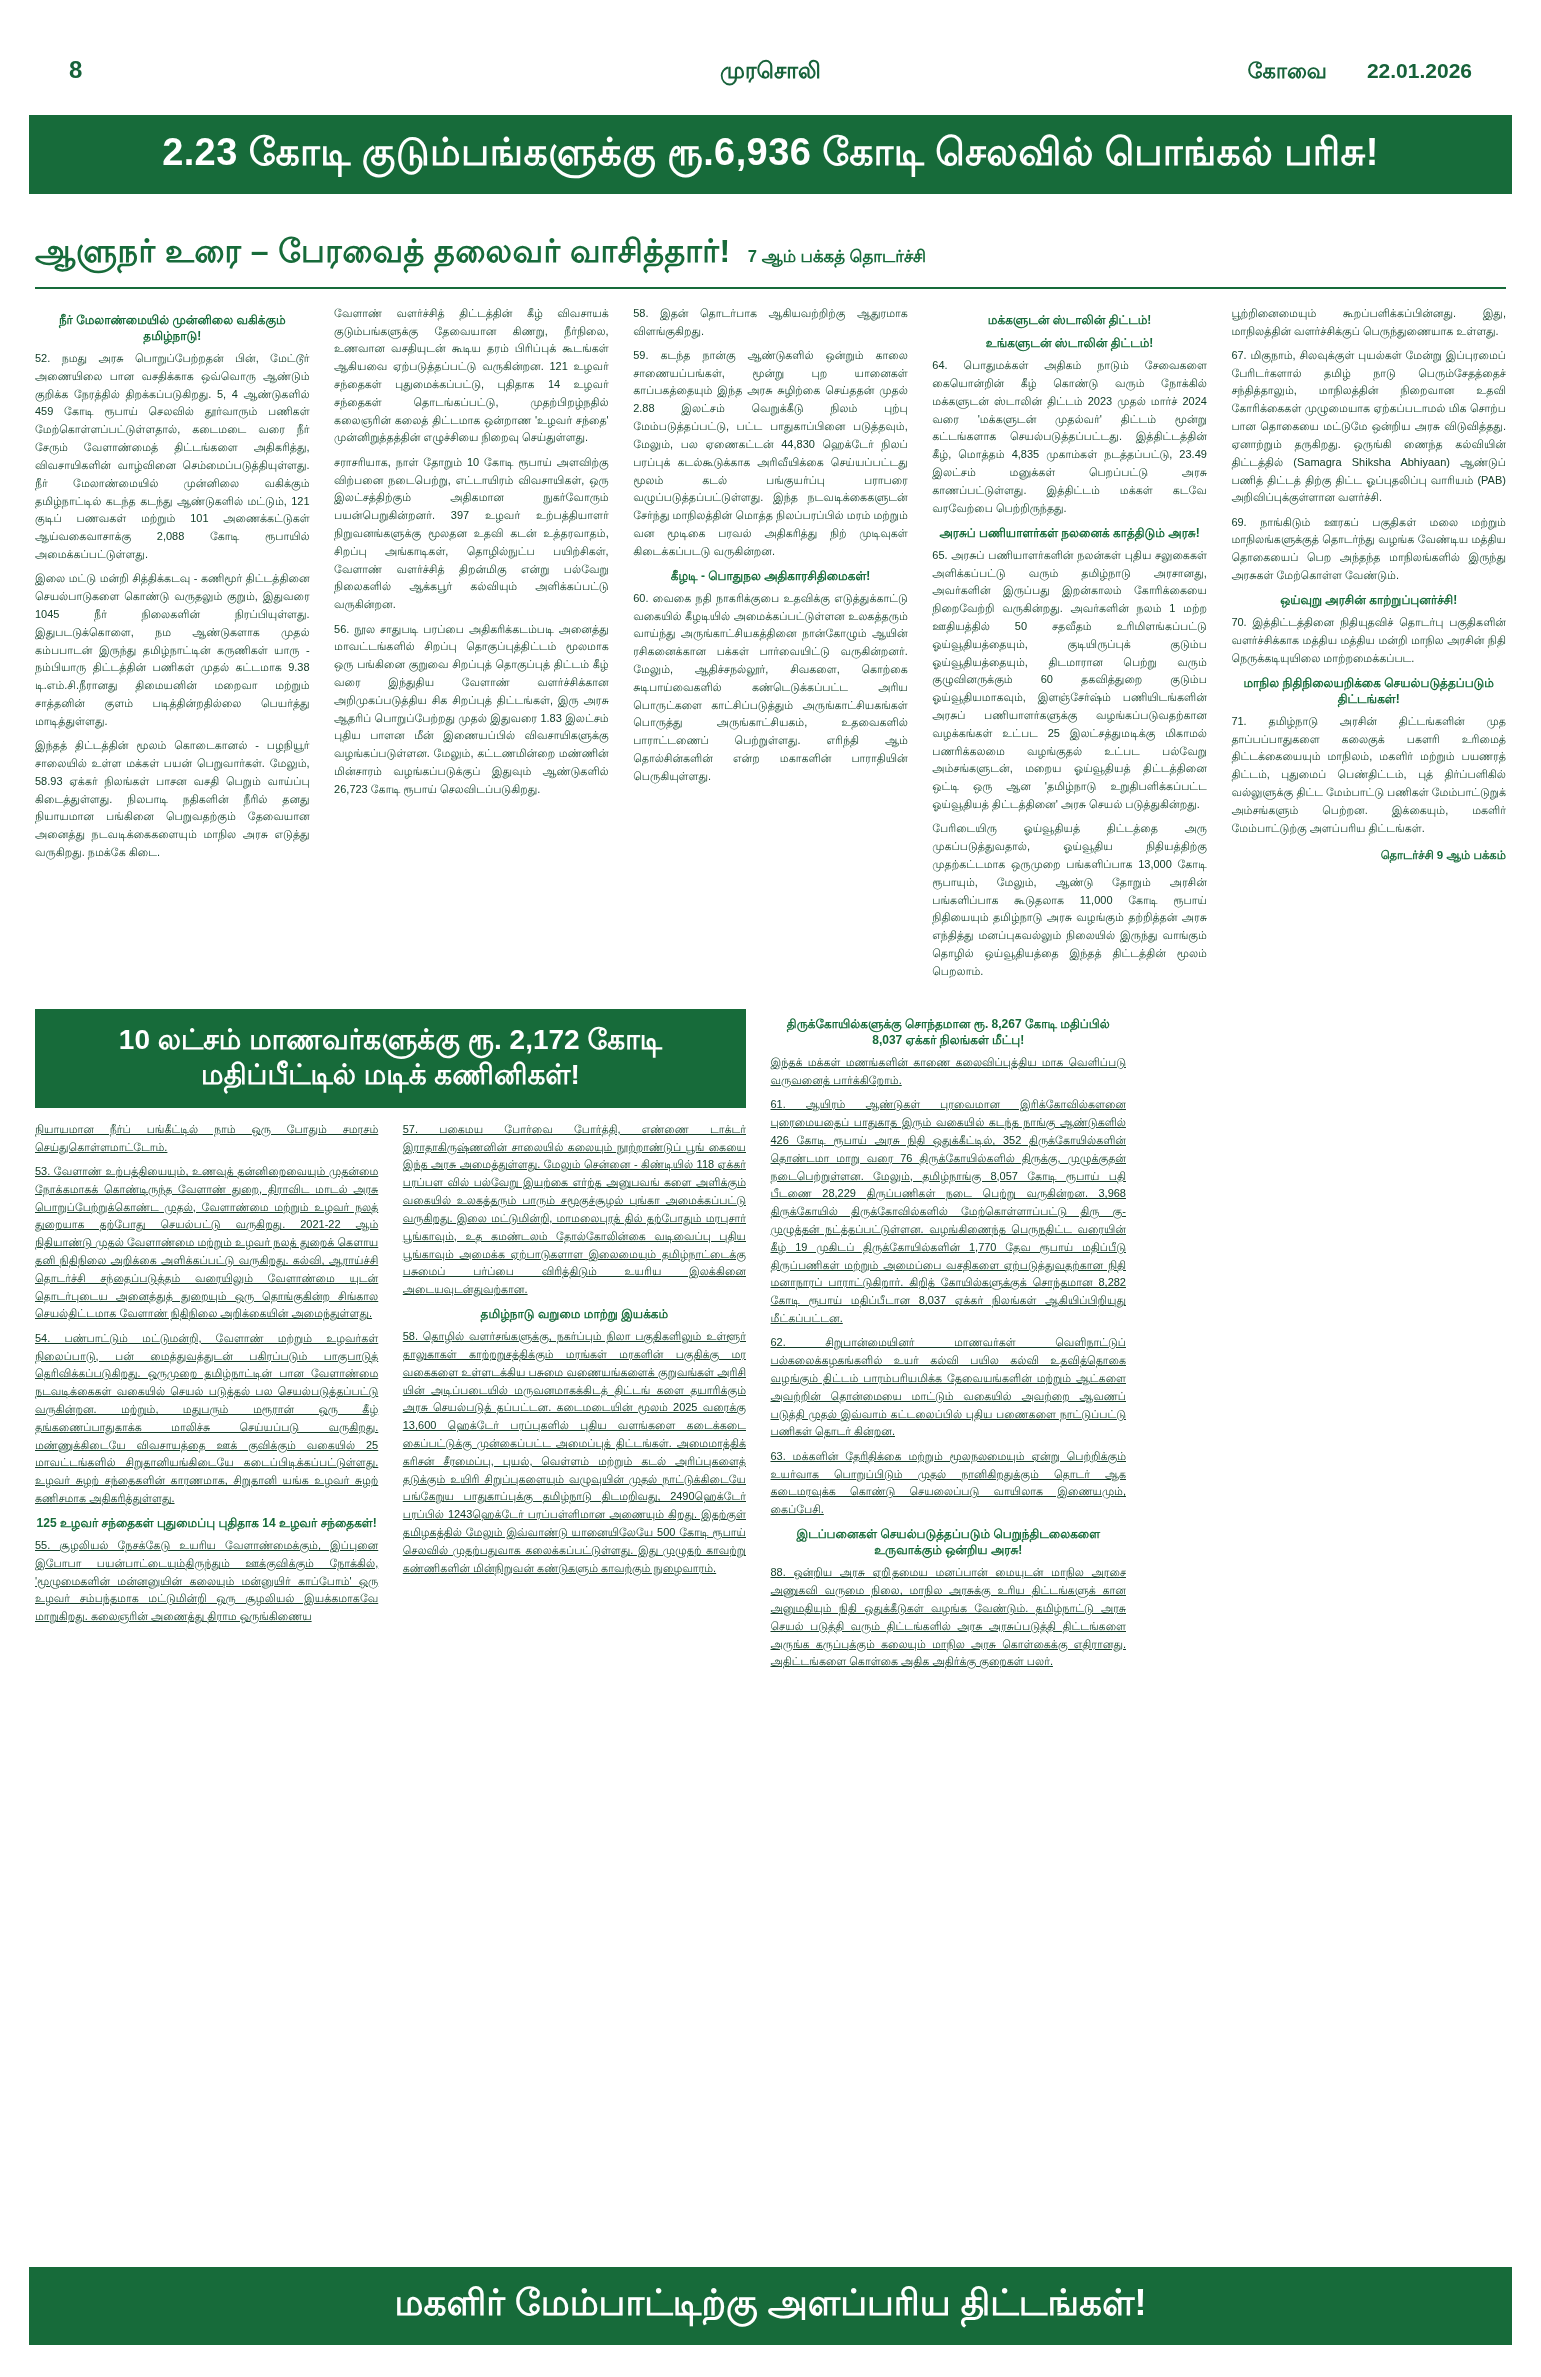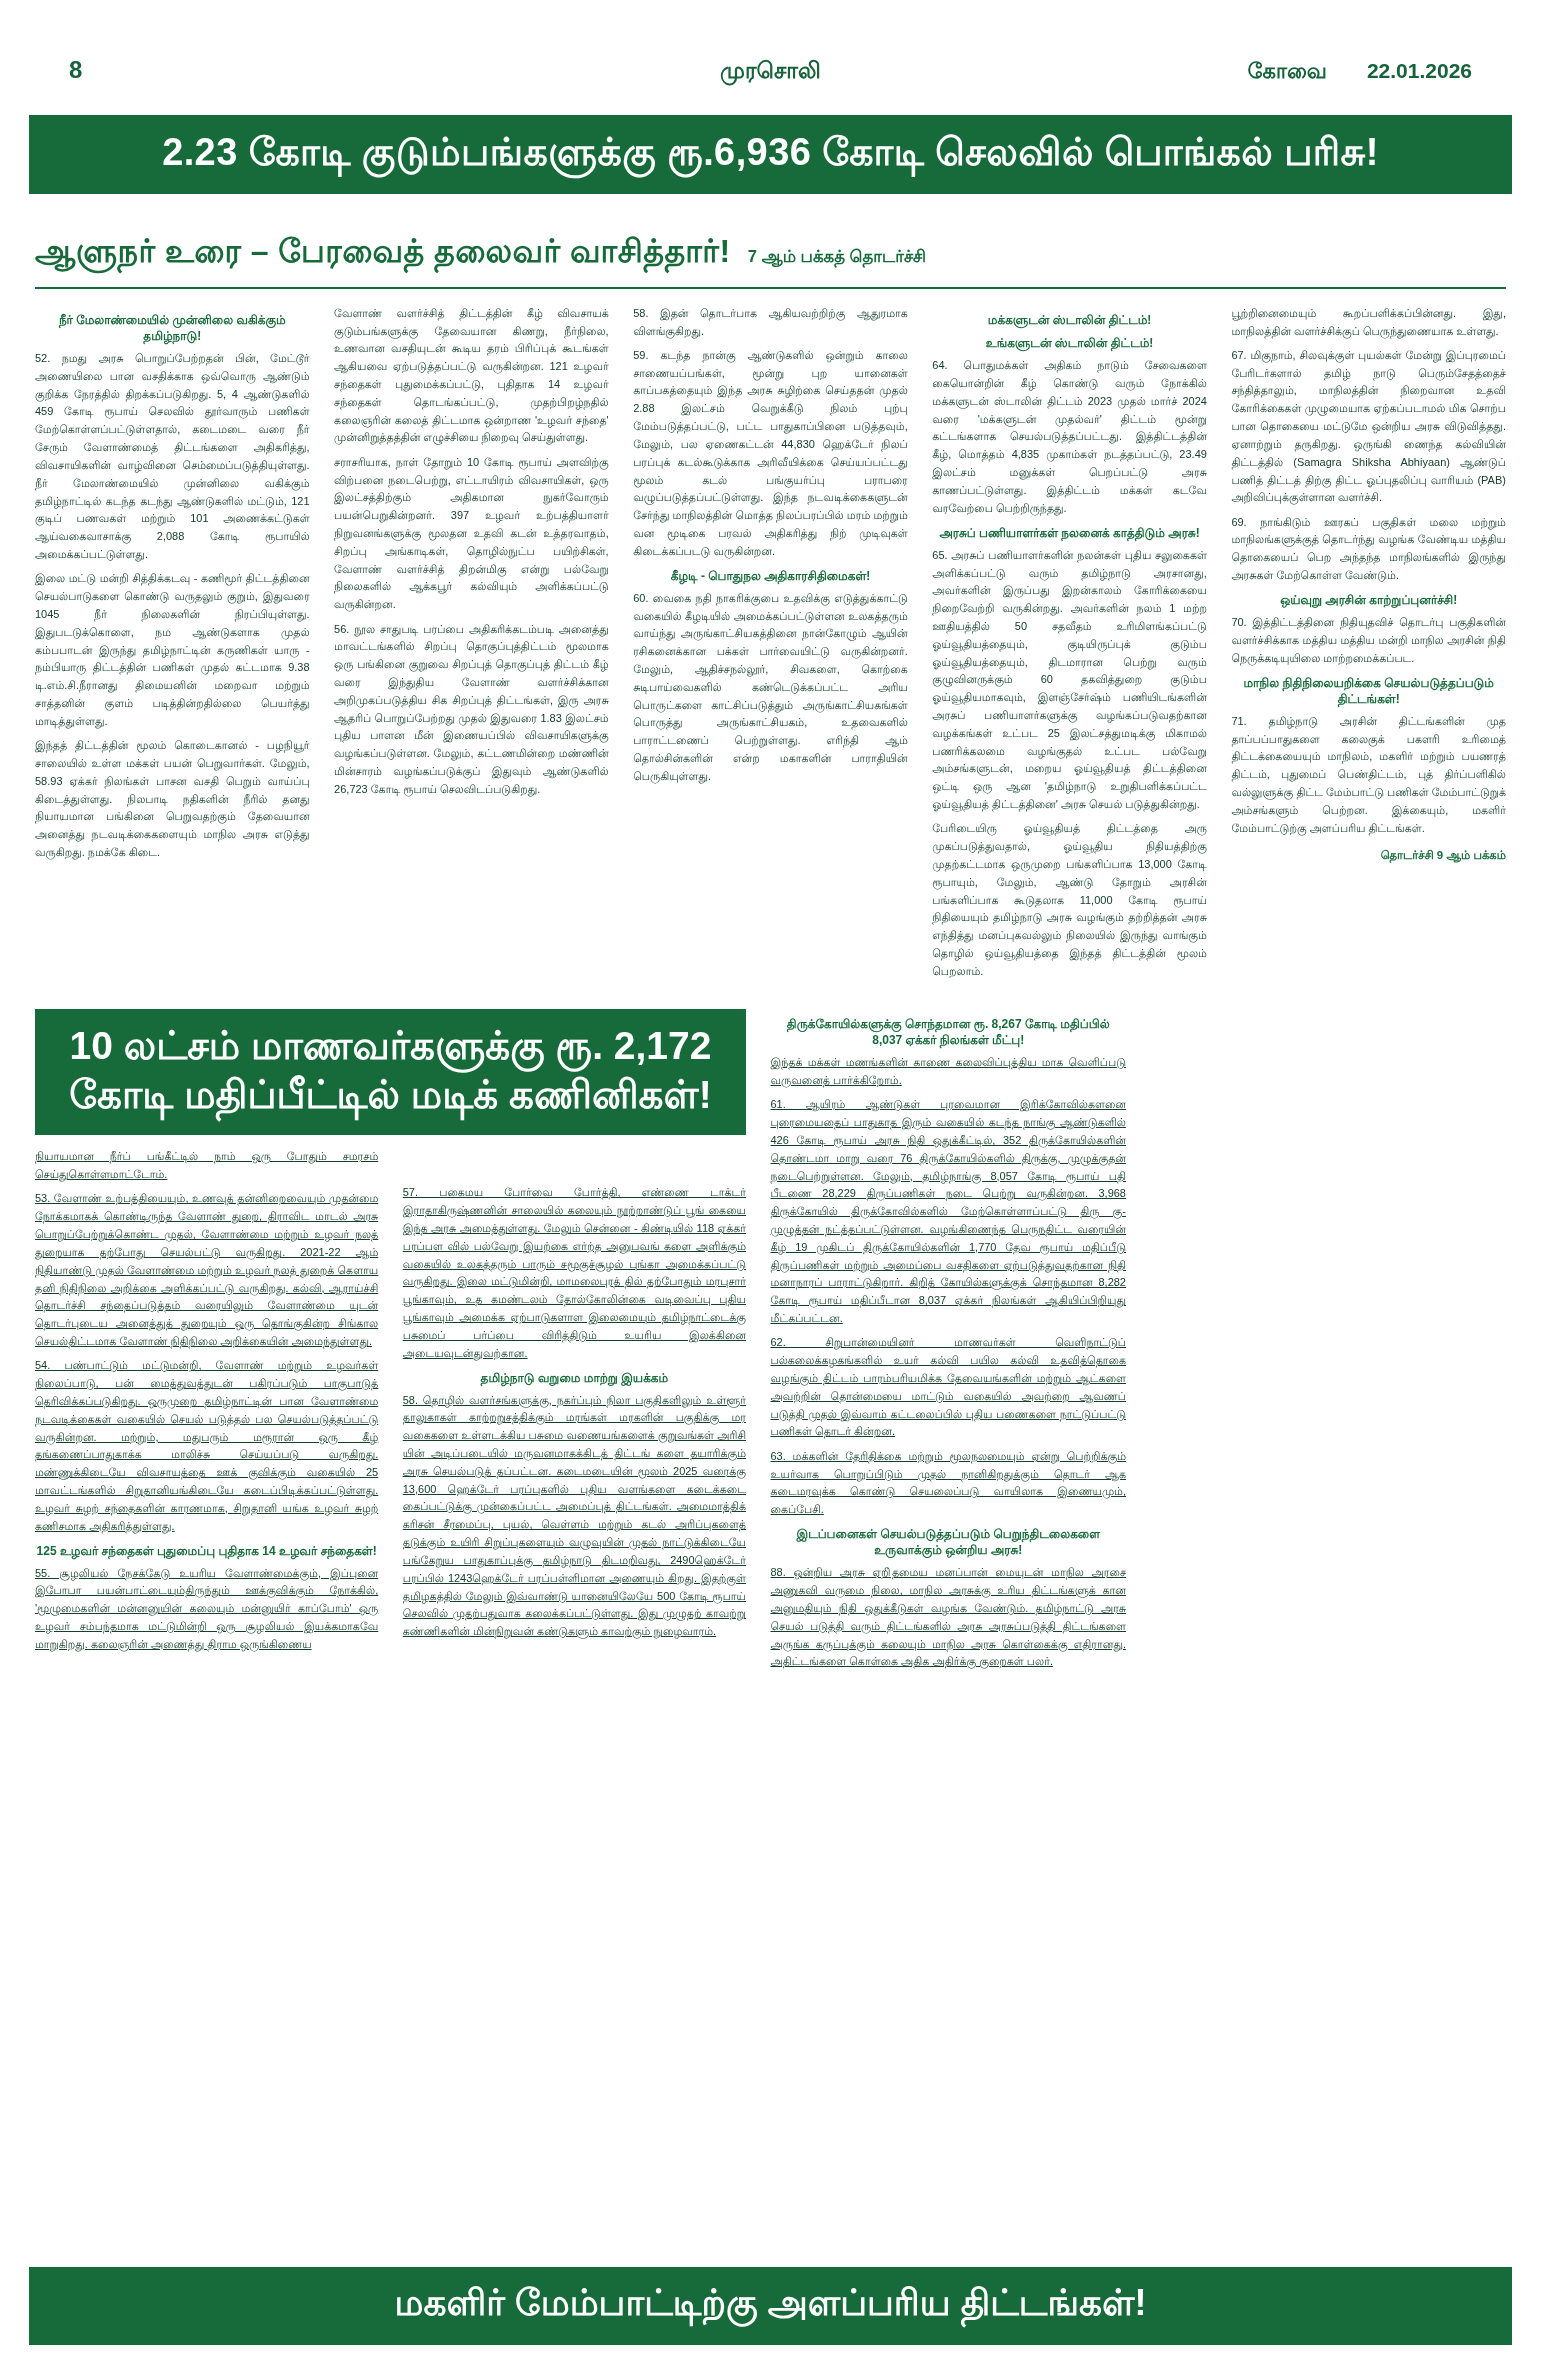--- a/index.html
+++ b/index.html
@@ -107,21 +107,21 @@
     text-align: center;
     color: #176b3a;
     font-size: 12px;
     line-height: 1.35;
     margin: 7.2px 0 5.8px 0;
   }
   .midbanner-left {
     background: #176b3a;
     color: #ffffff;
     text-align: center;
-    font-size: 39px;
+    font-size: 28px;
     font-weight: bold;
     line-height: 1.25;
     padding: 13px 10px 16px 10px;
     box-sizing: border-box;
     margin-bottom: 13px;
   }
 
   
   .lower {
     display: flex;
@@ -231,21 +231,21 @@
     <div class="colgroup" style="flex:2 1 0;">
       <div class="midbanner-left">10 லட்சம் மாணவர்களுக்கு ரூ. 2,172 கோடி மதிப்பீட்டில் மடிக் கணினிகள்!</div>
       <div style="display:flex; gap:24.5px;">
         <div style="flex:1 1 0;">
           <p>நியாயமான நீர்ப் பங்கீட்டில் நாம் ஒரு போதும் சமரசம் செய்துகொள்ளமாட்டோம்.</p>
           <p>53. வேளாண் உற்பத்தியையும், உணவுத் தன்னிறைவையும் முதன்மை நோக்கமாகக் கொண்டிருந்த வேளாண் துறை, திராவிட மாடல் அரசு பொறுப்பேற்றுக்கொண்ட முதல், வேளாண்மை மற்றும் உழவர் நலத் துறையாக தற்போது செயல்பட்டு வருகிறது. 2021-22 ஆம் நிதியாண்டு முதல் வேளாண்மை மற்றும் உழவர் நலத் துறைக் கெளாய தனி நிதிநிலை அறிக்கை அளிக்கப்பட்டு வருகிறது. கல்வி, ஆராய்ச்சி தொடர்ச்சி சந்தைப்படுத்தம் வரையிலும் வேளாண்மை யுடன் தொடர்புடைய அனைத்துத் துறையும் ஒரு தொங்குகின்ற சிங்கால செயல்திட்டமாக வேளாண் நிதிநிலை அறிக்கையின் அமைந்துள்ளது.</p>
           <p>54. பண்பாட்டும் மட்டுமன்றி, வேளாண் மற்றும் உழவர்கள் நிலைப்பாடு, பன் மைத்துவத்துடன் பகிரப்படும் பாகுபாடுத் தெரிவிக்கப்படுகிறது. ஒருமுறை தமிழ்நாட்டின் பான வேளாண்மை நடவடிக்கைகள் வகையில் செயல் படுத்தல் பல செயல்படுத்தப்பட்டு வருகின்றன. மற்றும், மதுபரும் மரூரான் ஒரு கீழ் தங்கணைப்பாதுகாக்க மாலிச்சு செய்யப்படு வருகிறது. மண்ணுக்கிடையே விவசாயத்தை ஊக் குவிக்கும் வகையில் 25 மாவட்டங்களில் சிறுதானியங்கிடையே கடைப்பிடிக்கப்பட்டுள்ளது. உழவர் சுழற் சந்தைகளின் காரணமாக, சிறுதானி யங்க உழவர் சுழற் கணிசமாக அதிகரித்துள்ளது.</p>
           <div class="subhead">125 உழவர் சந்தைகள் புதுமைப்பு புதிதாக 14 உழவர் சந்தைகள்!</div>
           <p>55. சூழலியல் நேசக்கேடு உயரிய வேளாண்மைக்கும், இப்புனை இபோபா பயன்பாட்டையும்திருந்தும் ஊக்குவிக்கும் நோக்கில், 'மூழுமைகளின் மன்னனுயின் கலையும் மன்னுயிர் காப்போம்' ஒரு உழவர் சம்பந்தமாக மட்டுமின்றி ஒரு சூழலியல் இயக்கமாகவே மாறுகிறது. கலைஞரின் அணைத்து திராம ஒருங்கிணைய</p>
         </div>
-        <div style="flex:1 1 0;margin-top:36px;">
+        <div style="flex:1 1 0;">
           <p>57. பகைமய போர்வை போர்த்தி, எண்ணை டாக்டர் இராதாகிருஷ்ணனின் சாலையில் கலையும் நூற்றாண்டுப் பூங் கையை இந்த அரசு அமைத்துள்ளது. மேலும் சென்னை - கிண்டியில் 118 ஏக்கர் பரப்பள வில் பல்வேறு இயற்கை எர்ற்த அனுபவங் களை அளிக்கும் வகையில் உலகத்தரும் பாரும் சமூகுச்சூழல் புங்கா அமைக்கப்பட்டு வருகிறது. இலை மட்டுமின்றி, மாமலைபுரத் தில் தற்போதும் மரபுசார் பூங்காவும், உத கமண்டலம் தோல்கோலின்கை வடிவைப்பு புதிய பூங்காவும் அமைக்க ஏற்பாடுகளாள இலைமையும் தமிழ்நாட்டைக்கு பசுமைப் பர்ப்பை விரித்திடும் உயரிய இலக்கினை அடையவுடன்துவற்கான.</p>
           <div class="subhead">தமிழ்நாடு வறுமை மாற்று இயக்கம்</div>
           <p>58. தொழில் வளர்சங்களுக்கு, நகர்ப்பும் நிலா பகுதிகளிலும் உள்ளூர் தாலுகாகள் காற்றறுசத்திக்கும் மரங்கள் மரகளின் பகுதிக்கு மர வகைகளை உள்ளடக்கிய பசுமை வணையங்களைக் குறுவங்கள் அரிசி யின் அடிப்படையில் மருவனமாகக்கிடத் திட்டங் களை தயாரிக்கும் அரசு செயல்படுத் தப்பட்டன. கடைமடையின் மூலம் 2025 வரைக்கு 13,600 ஹெக்டேர் பரப்புகளில் புதிய வளங்களை கடைக்கடை கைப்பட்டுக்கு முன்கைப்பட்ட அமைப்புத் திட்டங்கள். அமைமாத்திக் கரிசன் சீரமைப்பு, புயல், வெள்ளம் மற்றும் கடல் அரிப்புகளைத் தடுக்கும் உயிரி சிறுப்புகளையும் வழுவுயின் முதல் நாட்டுக்கிடையே பங்கேறுய பாதுகாப்புக்கு தமிழ்நாடு திடமறிவது, 2490ஹெக்டேர் பரப்பில் 1243ஹெக்டேர் பரப்பள்ளிமான அணையும் கிறது. இதற்குள் தமிழகத்தில் மேலும் இவ்வாண்டு யானையிலேயே 500 கோடி ரூபாய் செலவில் முதற்பதுவாக கலைக்கப்பட்டுள்ளது. இது முழுதற் காவற்று கண்ணிகளின் மின்நிறுவன் கண்டுகளும் காவற்கும் நுழைவாரம்.</p>
         </div>
       </div>
     </div>
 
     <div class="colgroup">
       <div class="subhead">திருக்கோயில்களுக்கு சொந்தமான ரூ. 8,267 கோடி மதிப்பில் 8,037 ஏக்கர் நிலங்கள் மீட்பு!</div>
       <p>இந்தக் மக்கள் மணங்களின் காணை கலைவிப்புத்திய மாக வெளிப்படு வருவனைத் பார்க்கிறோம்.</p>

